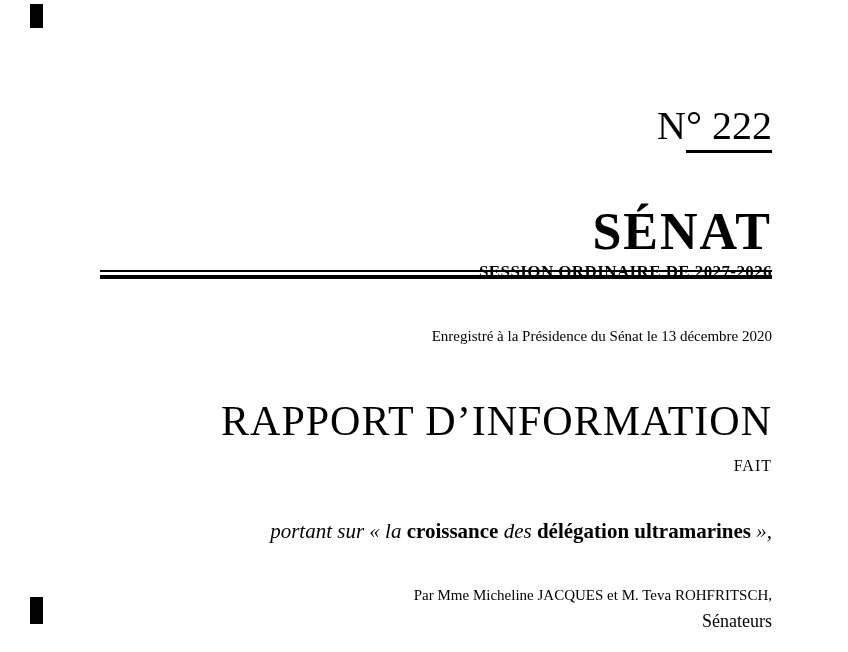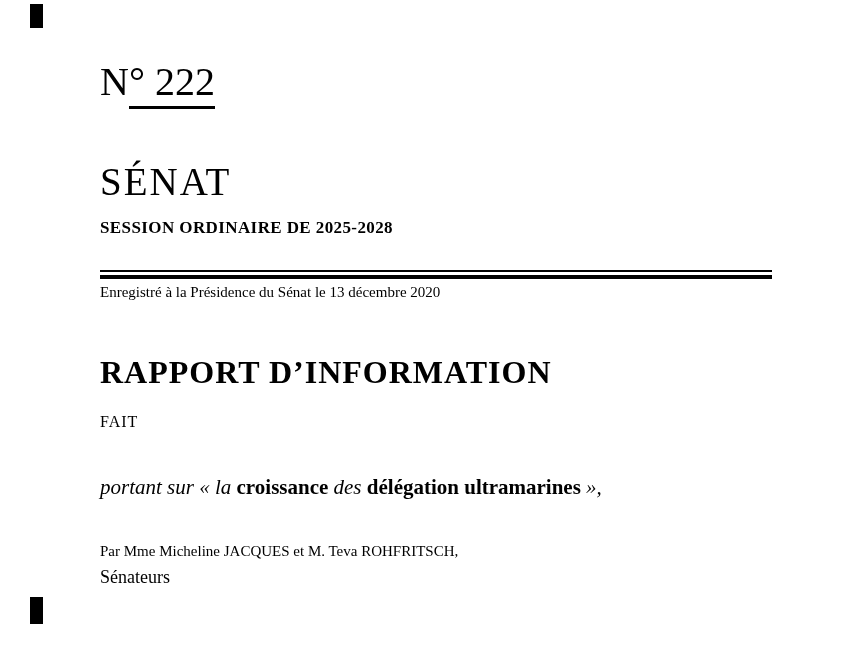--- a/index.html
+++ b/index.html
@@ -7,64 +7,65 @@
     width: 848px; height: 652px;
     background: #ffffff;
     color: #000000;
     font-family: "Liberation Serif", "DejaVu Serif", serif;
     position: relative;
     overflow: hidden;
   }
   .c {
     position: absolute;
     left: 100px; width: 672px;
-    text-align: left;
+    text-align: right;
     line-height: 1;
     white-space: nowrap;
+    margin-top: 44px;
   }
   .mark { position: absolute; left: 30px; width: 13px; background: #000; }
   #mark-top { top: 4px; height: 24px; }
   #mark-bottom { top: 597px; height: 27px; }
 
   #doc-number { top: 62px; font-size: 40px; }
   #doc-number .num-underline { border-bottom: 3px solid #000; padding-bottom: 2px; }
 
-  #institution { top: 162px; font-size: 39px; font-weight: normal; letter-spacing: 2px; }
+  #institution { top: 162px; font-size: 52px; font-weight: bold; letter-spacing: 2px; }
   #session { top: 219px; font-size: 17px; font-weight: bold; letter-spacing: 0.4px; }
 
   #double-rule {
     position: absolute; left: 100px; top: 270px;
     width: 672px; height: 3px;
     border-top: 2px solid #000;
     border-bottom: 4px solid #000;
   }
 
   #registration { top: 285px; font-size: 15px; }
 
-  #main-title { top: 356px; font-size: 32px; font-weight: bold; letter-spacing: 1px; }
+  #main-title { top: 356px; font-size: 42px; font-weight: normal; letter-spacing: 1px; }
 
   #fait { top: 414px; font-size: 16px; letter-spacing: 1px; }
 
   #motif { top: 474px; font-size: 21px; font-style: italic; line-height: 26.5px; }
   #motif .b { font-style: normal; font-weight: bold; }
 
   #authors { top: 544px; font-size: 15px; }
   #authors-role { top: 568px; font-size: 18px; }
 </style>
 </head>
 <body>
 
 <div class="mark" id="mark-top"></div>
 <div class="mark" id="mark-bottom"></div>
 
 <div class="c" id="doc-number"><span>N</span><span class="num-underline">° 222</span></div>
 
 <div class="c" id="institution">SÉNAT</div>
 
-<div class="c" id="session">SESSION ORDINAIRE DE 2025-2028</div>
+<div class="c" id="session">SESSION ORDINAIRE DE 2027-2026</div>
 
 <div id="double-rule"></div>
 
 <div class="c" id="registration">Enregistré à la Présidence du Sénat le 13 décembre 2020</div>
 
 <div class="c" id="main-title">RAPPORT D’INFORMATION</div>
 
 <div class="c" id="fait">FAIT</div>
 
 <div class="c" id="motif">

